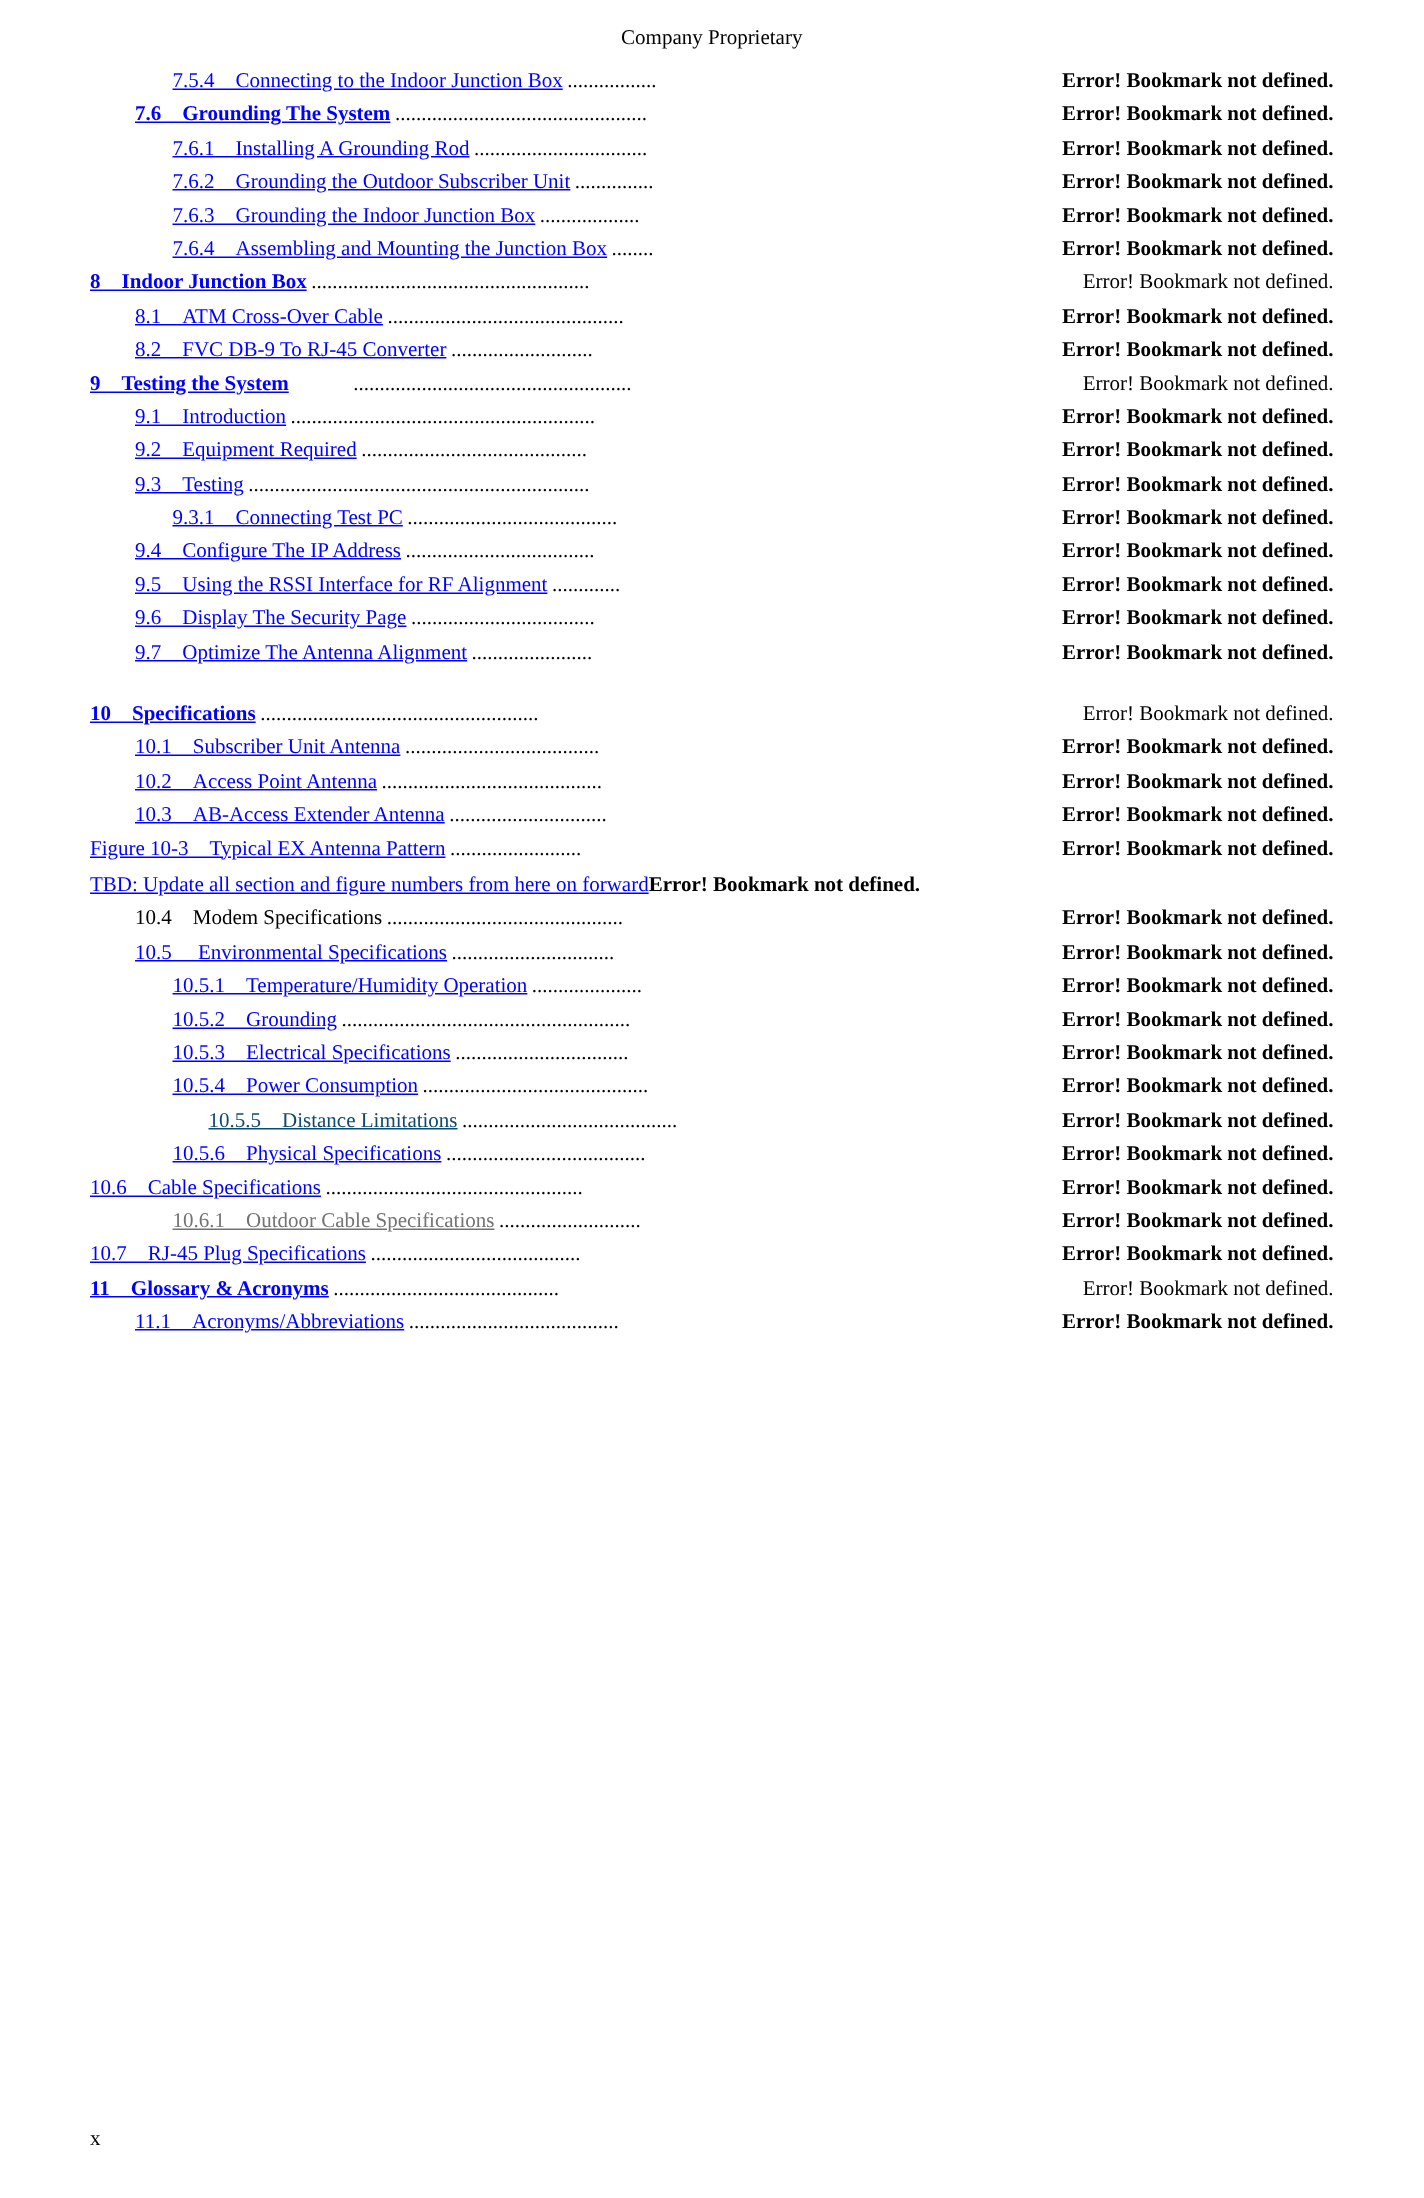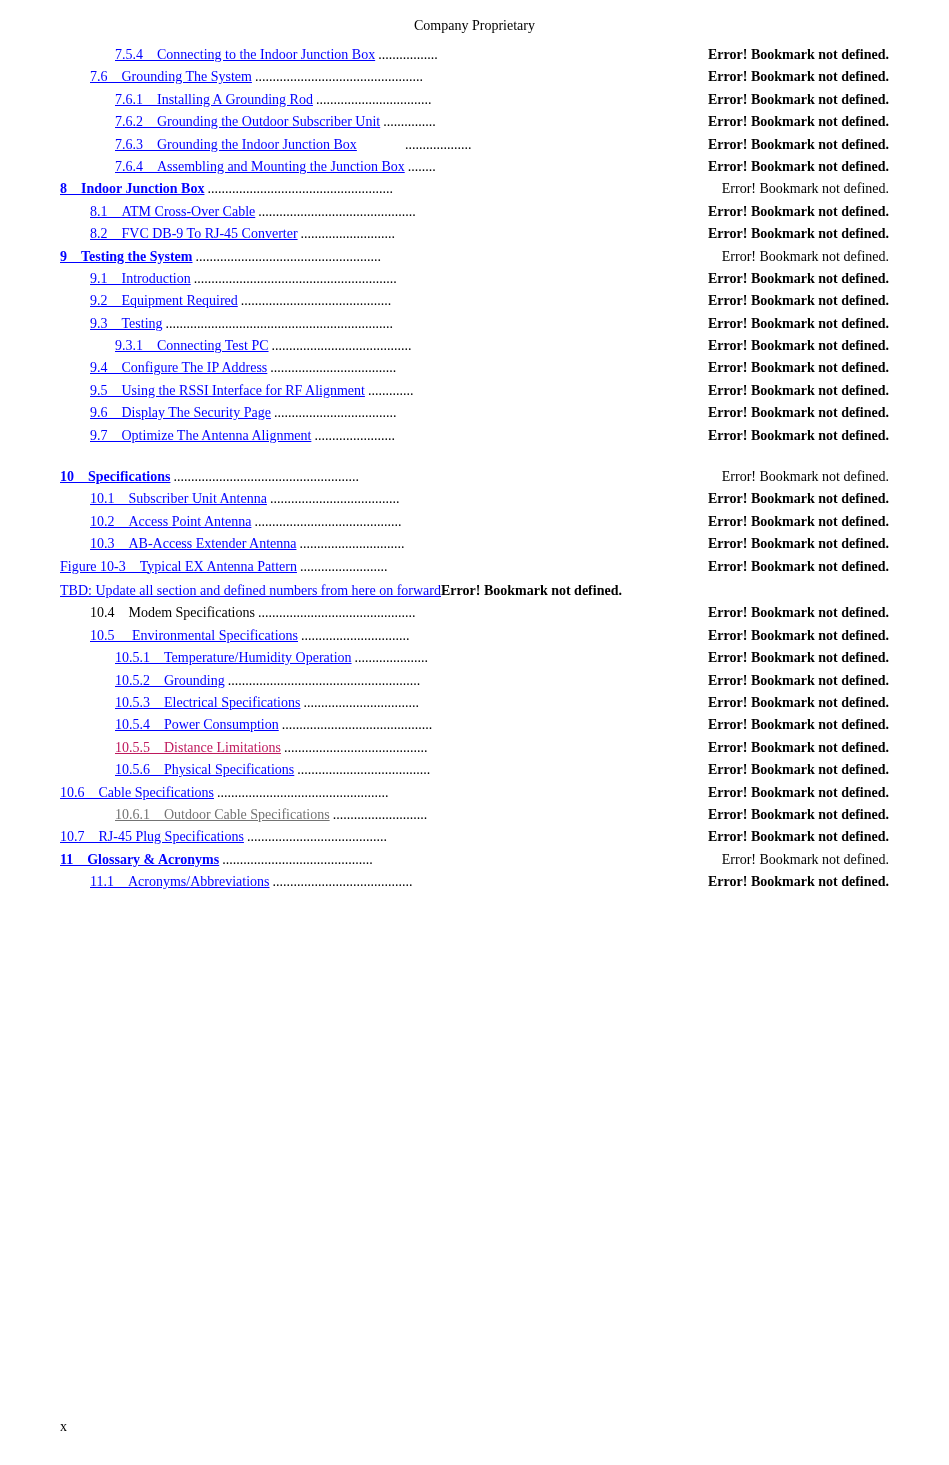--- a/index.html
+++ b/index.html
@@ -52,35 +52,35 @@
     <span>Company Proprietary</span>
   </div>
 
   <div id="toc-container">
       <div style="display: flex; width: 100%; align-items: baseline; line-height: 1.6; padding-left: 55px;">
         <span style="flex-shrink: 0; font-size: 14px;"><a href="#" style="color: rgb(0, 0, 255); text-decoration: underline;">7.5.4&nbsp;&nbsp;&nbsp;&nbsp;Connecting to the Indoor Junction Box</a></span>
         <span style="flex: 1 1 0%; overflow: hidden; white-space: nowrap; font-size: 14px; padding-left: 3px; padding-right: 3px;">.................</span>
         <span style="flex-shrink: 0; font-size: 14px; white-space: nowrap; font-weight: bold;">Error! Bookmark not defined.</span>
       </div>
       <div style="display: flex; width: 100%; align-items: baseline; line-height: 1.6; padding-left: 30px;">
-        <span style="flex-shrink: 0; font-size: 14px;"><a href="#" style="color: rgb(0, 0, 255); text-decoration: underline;">7.6&nbsp;&nbsp;&nbsp;&nbsp;Grounding The System</a></span>
+        <span style="flex-shrink: 0; font-size: 14px; font-weight: bold;"><a href="#" style="color: rgb(0, 0, 255); text-decoration: underline;">7.6&nbsp;&nbsp;&nbsp;&nbsp;Grounding The System</a></span>
         <span style="flex: 1 1 0%; overflow: hidden; white-space: nowrap; font-size: 14px; padding-left: 3px; padding-right: 3px;">................................................</span>
         <span style="flex-shrink: 0; font-size: 14px; white-space: nowrap; font-weight: bold;">Error! Bookmark not defined.</span>
       </div>
       <div style="display: flex; width: 100%; align-items: baseline; line-height: 1.6; padding-left: 55px;">
         <span style="flex-shrink: 0; font-size: 14px;"><a href="#" style="color: rgb(0, 0, 255); text-decoration: underline;">7.6.1&nbsp;&nbsp;&nbsp;&nbsp;Installing A Grounding Rod</a></span>
         <span style="flex: 1 1 0%; overflow: hidden; white-space: nowrap; font-size: 14px; padding-left: 3px; padding-right: 3px;">.................................</span>
         <span style="flex-shrink: 0; font-size: 14px; white-space: nowrap; font-weight: bold;">Error! Bookmark not defined.</span>
       </div>
       <div style="display: flex; width: 100%; align-items: baseline; line-height: 1.6; padding-left: 55px;">
         <span style="flex-shrink: 0; font-size: 14px;"><a href="#" style="color: rgb(0, 0, 255); text-decoration: underline;">7.6.2&nbsp;&nbsp;&nbsp;&nbsp;Grounding the Outdoor Subscriber Unit</a></span>
         <span style="flex: 1 1 0%; overflow: hidden; white-space: nowrap; font-size: 14px; padding-left: 3px; padding-right: 3px;">...............</span>
         <span style="flex-shrink: 0; font-size: 14px; white-space: nowrap; font-weight: bold;">Error! Bookmark not defined.</span>
       </div>
-      <div style="display: flex; width: 100%; align-items: baseline; line-height: 1.6; padding-left: 55px; gap: 45px;">
+      <div style="display: flex; width: 100%; align-items: baseline; line-height: 1.6; padding-left: 55px;">
         <span style="flex-shrink: 0; font-size: 14px;"><a href="#" style="color: rgb(0, 0, 255); text-decoration: underline;">7.6.3&nbsp;&nbsp;&nbsp;&nbsp;Grounding the Indoor Junction Box</a></span>
         <span style="flex: 1 1 0%; overflow: hidden; white-space: nowrap; font-size: 14px; padding-left: 3px; padding-right: 3px;">...................</span>
         <span style="flex-shrink: 0; font-size: 14px; white-space: nowrap; font-weight: bold;">Error! Bookmark not defined.</span>
       </div>
       <div style="display: flex; width: 100%; align-items: baseline; line-height: 1.6; padding-left: 55px;">
         <span style="flex-shrink: 0; font-size: 14px;"><a href="#" style="color: rgb(0, 0, 255); text-decoration: underline;">7.6.4&nbsp;&nbsp;&nbsp;&nbsp;Assembling and Mounting the Junction Box</a></span>
         <span style="flex: 1 1 0%; overflow: hidden; white-space: nowrap; font-size: 14px; padding-left: 3px; padding-right: 3px;">........</span>
         <span style="flex-shrink: 0; font-size: 14px; white-space: nowrap; font-weight: bold;">Error! Bookmark not defined.</span>
       </div>
       <div style="display: flex; width: 100%; align-items: baseline; line-height: 1.6; padding-left: 0px;">
@@ -91,21 +91,21 @@
       <div style="display: flex; width: 100%; align-items: baseline; line-height: 1.6; padding-left: 30px;">
         <span style="flex-shrink: 0; font-size: 14px;"><a href="#" style="color: rgb(0, 0, 255); text-decoration: underline;">8.1&nbsp;&nbsp;&nbsp;&nbsp;ATM Cross-Over Cable</a></span>
         <span style="flex: 1 1 0%; overflow: hidden; white-space: nowrap; font-size: 14px; padding-left: 3px; padding-right: 3px;">.............................................</span>
         <span style="flex-shrink: 0; font-size: 14px; white-space: nowrap; font-weight: bold;">Error! Bookmark not defined.</span>
       </div>
       <div style="display: flex; width: 100%; align-items: baseline; line-height: 1.6; padding-left: 30px;">
         <span style="flex-shrink: 0; font-size: 14px;"><a href="#" style="color: rgb(0, 0, 255); text-decoration: underline;">8.2&nbsp;&nbsp;&nbsp;&nbsp;FVC DB-9 To RJ-45 Converter</a></span>
         <span style="flex: 1 1 0%; overflow: hidden; white-space: nowrap; font-size: 14px; padding-left: 3px; padding-right: 3px;">...........................</span>
         <span style="flex-shrink: 0; font-size: 14px; white-space: nowrap; font-weight: bold;">Error! Bookmark not defined.</span>
       </div>
-      <div style="display: flex; width: 100%; align-items: flex-start; line-height: 1.6; padding-left: 0px;">
+      <div style="display: flex; width: 100%; align-items: flex-start; line-height: 1.6; padding-left: 0px; gap: 40px;">
         <span style="flex-shrink: 0; font-size: 14px;"><a href="#" style="color: rgb(0, 0, 255); text-decoration: underline; font-weight: bold;">9&nbsp;&nbsp;&nbsp;&nbsp;Testing the System</a></span>
         <span style="flex: 1 1 0%; overflow: hidden; white-space: nowrap; font-size: 14px; padding-left: 3px; padding-right: 3px;">.....................................................</span>
         <span style="flex-shrink: 0; font-size: 14px; white-space: nowrap;">Error! Bookmark not defined.</span>
       </div>
       <div style="display: flex; width: 100%; align-items: baseline; line-height: 1.6; padding-left: 30px;">
         <span style="flex-shrink: 0; font-size: 14px;"><a href="#" style="color: rgb(0, 0, 255); text-decoration: underline;">9.1&nbsp;&nbsp;&nbsp;&nbsp;Introduction</a></span>
         <span style="flex: 1 1 0%; overflow: hidden; white-space: nowrap; font-size: 14px; padding-left: 3px; padding-right: 3px;">..........................................................</span>
         <span style="flex-shrink: 0; font-size: 14px; white-space: nowrap; font-weight: bold;">Error! Bookmark not defined.</span>
       </div>
       <div style="display: flex; width: 100%; align-items: baseline; line-height: 1.6; padding-left: 30px;">
@@ -162,21 +162,21 @@
         <span style="flex-shrink: 0; font-size: 14px;"><a href="#" style="color: rgb(0, 0, 255); text-decoration: underline;">10.3&nbsp;&nbsp;&nbsp;&nbsp;AB-Access Extender Antenna</a></span>
         <span style="flex: 1 1 0%; overflow: hidden; white-space: nowrap; font-size: 14px; padding-left: 3px; padding-right: 3px;">..............................</span>
         <span style="flex-shrink: 0; font-size: 14px; white-space: nowrap; font-weight: bold;">Error! Bookmark not defined.</span>
       </div>
       <div style="display: flex; width: 100%; align-items: baseline; line-height: 1.6; padding-left: 0px;">
         <span style="flex-shrink: 0; font-size: 14px;"><a href="#" style="color: rgb(0, 0, 255); text-decoration: underline;">Figure 10-3&nbsp;&nbsp;&nbsp;&nbsp;Typical EX Antenna Pattern</a></span>
         <span style="flex: 1 1 0%; overflow: hidden; white-space: nowrap; font-size: 14px; padding-left: 3px; padding-right: 3px;">.........................</span>
         <span style="flex-shrink: 0; font-size: 14px; white-space: nowrap; font-weight: bold;">Error! Bookmark not defined.</span>
       </div>
       <div style="display: flex; width: 100%; align-items: baseline; line-height: 1.6; flex-wrap: wrap; font-family: &quot;Times New Roman&quot;, Times, serif; font-size: 14px; margin-top: 2px;">
-        <a href="#" style="color: rgb(0, 0, 255); text-decoration: underline;">TBD: Update all section and defined numbers from here on forward</a>
+        <a href="#" style="color: rgb(0, 0, 255); text-decoration: underline;">TBD: Update all section and figure numbers from here on forward</a>
         <span style="font-weight: bold; margin-left: 0px;">Error! Bookmark not defined.</span>
       </div>
       <div style="display: flex; width: 100%; align-items: baseline; line-height: 1.6; padding-left: 30px;">
         <span style="flex-shrink: 0; font-size: 14px;">10.4&nbsp;&nbsp;&nbsp;&nbsp;Modem Specifications</span>
         <span style="flex: 1 1 0%; overflow: hidden; white-space: nowrap; font-size: 14px; padding-left: 3px; padding-right: 3px;">.............................................</span>
         <span style="flex-shrink: 0; font-size: 14px; white-space: nowrap; font-weight: bold;">Error! Bookmark not defined.</span>
       </div>
       <div style="display: flex; width: 100%; align-items: baseline; line-height: 1.6; padding-left: 30px;">
         <span style="flex-shrink: 0; font-size: 14px;"><a href="#" style="color: rgb(0, 0, 255); text-decoration: underline;">10.5&nbsp;&nbsp;&nbsp;&nbsp; Environmental Specifications</a></span>
         <span style="flex: 1 1 0%; overflow: hidden; white-space: nowrap; font-size: 14px; padding-left: 3px; padding-right: 3px;">...............................</span>
@@ -196,21 +196,21 @@
         <span style="flex-shrink: 0; font-size: 14px;"><a href="#" style="color: rgb(0, 0, 255); text-decoration: underline;">10.5.3&nbsp;&nbsp;&nbsp;&nbsp;Electrical Specifications</a></span>
         <span style="flex: 1 1 0%; overflow: hidden; white-space: nowrap; font-size: 14px; padding-left: 3px; padding-right: 3px;">.................................</span>
         <span style="flex-shrink: 0; font-size: 14px; white-space: nowrap; font-weight: bold;">Error! Bookmark not defined.</span>
       </div>
       <div style="display: flex; width: 100%; align-items: baseline; line-height: 1.6; padding-left: 55px;">
         <span style="flex-shrink: 0; font-size: 14px;"><a href="#" style="color: rgb(0, 0, 255); text-decoration: underline;">10.5.4&nbsp;&nbsp;&nbsp;&nbsp;Power Consumption</a></span>
         <span style="flex: 1 1 0%; overflow: hidden; white-space: nowrap; font-size: 14px; padding-left: 3px; padding-right: 3px;">...........................................</span>
         <span style="flex-shrink: 0; font-size: 14px; white-space: nowrap; font-weight: bold;">Error! Bookmark not defined.</span>
       </div>
       <div style="display: flex; width: 100%; align-items: baseline; line-height: 1.6; padding-left: 55px;">
-        <span style="flex-shrink: 0; font-size: 14px;"><a href="#" style="color: #be185d; text-decoration: underline;">10.5.5&nbsp;&nbsp;&nbsp;&nbsp;Distance Limitations</a></span>
+        <span style="flex-shrink: 0; font-size: 14px;"><a href="#" style="color: #0c4a6e; text-decoration: underline; margin-left: 24px;">10.5.5&nbsp;&nbsp;&nbsp;&nbsp;Distance Limitations</a></span>
         <span style="flex: 1 1 0%; overflow: hidden; white-space: nowrap; font-size: 14px; padding-left: 3px; padding-right: 3px;">.........................................</span>
         <span style="flex-shrink: 0; font-size: 14px; white-space: nowrap; font-weight: bold;">Error! Bookmark not defined.</span>
       </div>
       <div style="display: flex; width: 100%; align-items: baseline; line-height: 1.6; padding-left: 55px;">
         <span style="flex-shrink: 0; font-size: 14px;"><a href="#" style="color: rgb(0, 0, 255); text-decoration: underline;">10.5.6&nbsp;&nbsp;&nbsp;&nbsp;Physical Specifications</a></span>
         <span style="flex: 1 1 0%; overflow: hidden; white-space: nowrap; font-size: 14px; padding-left: 3px; padding-right: 3px;">......................................</span>
         <span style="flex-shrink: 0; font-size: 14px; white-space: nowrap; font-weight: bold;">Error! Bookmark not defined.</span>
       </div>
       <div style="display: flex; width: 100%; align-items: baseline; line-height: 1.6; padding-left: 0px;">
         <span style="flex-shrink: 0; font-size: 14px;"><a href="#" style="color: rgb(0, 0, 255); text-decoration: underline;">10.6&nbsp;&nbsp;&nbsp;&nbsp;Cable Specifications</a></span>

